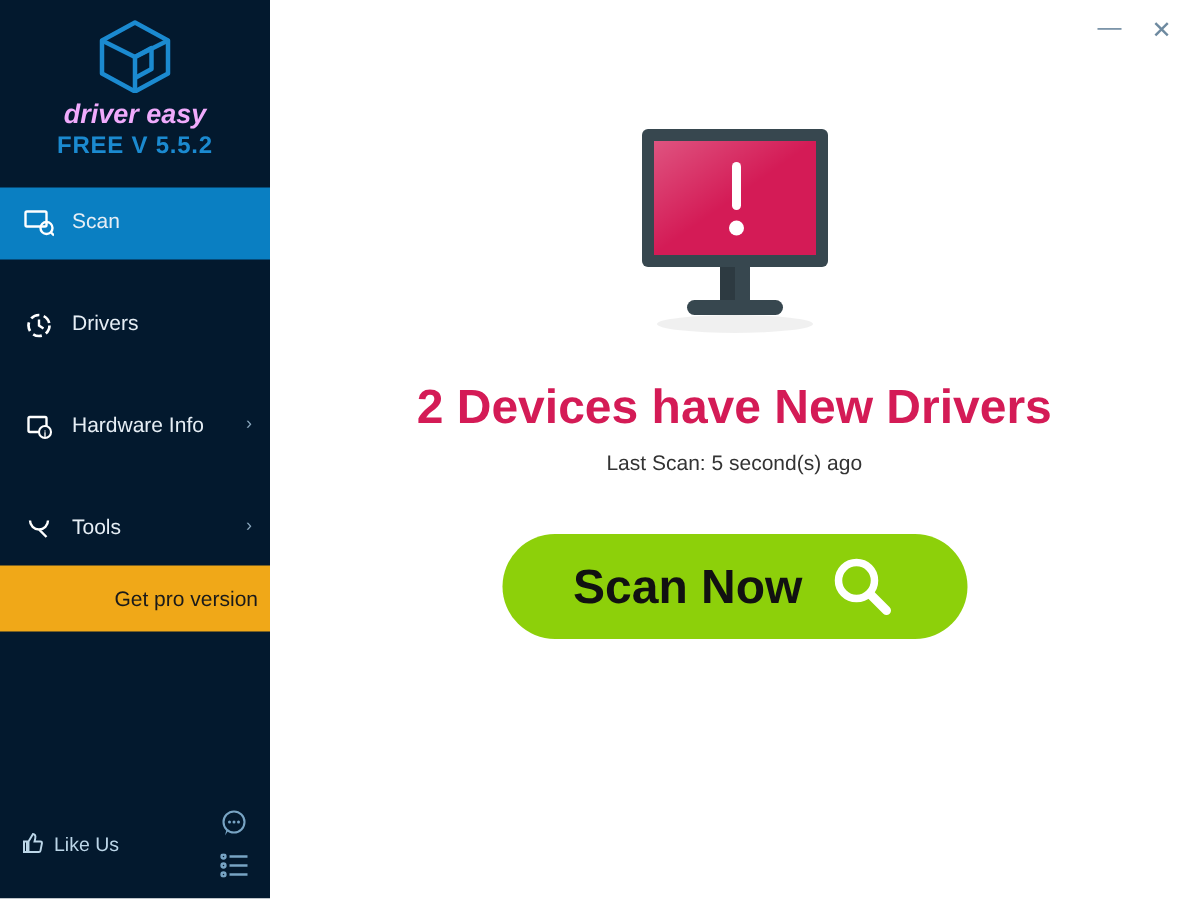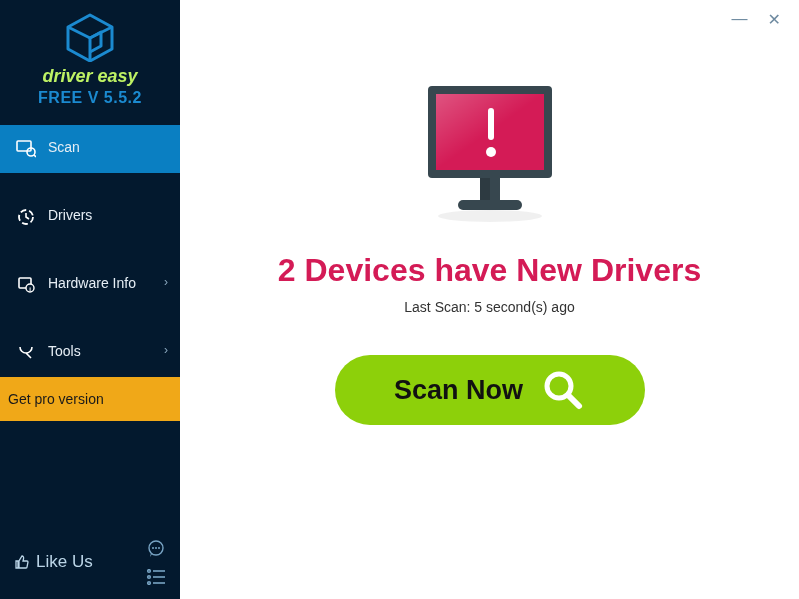--- a/index.html
+++ b/index.html
@@ -2,46 +2,46 @@
 <html><head>
 <meta charset="utf-8">
 <style>
 * { margin: 0; padding: 0; box-sizing: border-box; font-family: Arial, sans-serif; }
 body { width: 799px; height: 599px; overflow: hidden; background: #fff; }
 .app { display: flex; width: 100%; height: 100%; position: relative; }
 
 .sidebar { width: 180px; background: #03192e; display: flex; flex-direction: column; color: #fff; }
 .logo-area { padding: 12px 0 8px 0; display: flex; flex-direction: column; align-items: center; }
 .logo-area svg { margin-bottom: 4px; }
-.brand { font-style: italic; font-size: 18px; font-weight: bold; color: #bef264; }
+.brand { font-style: italic; font-size: 18px; font-weight: bold; color: #f0abfc; }
 .version { color: #1b8ad0; font-size: 16px; font-weight: bold; margin-top: 2px; letter-spacing: 0.5px; }
 
 .nav { margin-top: 10px; }
 .nav-item { display: flex; align-items: flex-start; padding: 14px 16px; cursor: pointer; color: #e6eef5; font-size: 14px; position: relative; }
 .nav-item.active { background: #0a7fc2; }
 .nav-item .icon-slot { width: 20px; height: 20px; margin-right: 12px; display: flex; align-items: center; justify-content: center; }
 .nav-item .chev { position: absolute; right: 12px; color: #8aa7bd; font-size: 12px; }
 .nav-sep { height: 20px; }
 
-.get-pro { background: #f0a818; color: #1a1a1a; text-align: left; padding: 14px 8px; font-size: 14px; cursor: pointer; }
+.get-pro { background: #f0a818; color: #1a1a1a; text-align: right; padding: 14px 8px; font-size: 14px; cursor: pointer; }
 
 .sidebar-bottom { margin-top: auto; padding: 10px 14px 14px 14px; display: flex; align-items: center; justify-content: space-between; color: #78a4c4; }
-.like-us { display: flex; align-items: center; gap: 6px; font-size: 17px; cursor: pointer; color: #bcd6e8; }
+.like-us { display: flex; align-items: center; gap: 6px; font-size: 13px; cursor: pointer; color: #bcd6e8; }
 .bottom-icons { display: flex; flex-direction: column; align-items: center; gap: 10px; }
 
 .main { flex: 1; background: #fff; position: relative; display: flex; flex-direction: column; align-items: center; }
 .titlebar { position: absolute; top: 0; right: 0; display: flex; gap: 12px; padding: 8px 14px; }
 .titlebar span { color: #6e8aa0; font-size: 16px; cursor: pointer; padding: 2px 4px; font-family: Arial; }
 
 .monitor-wrap { margin-top: 78px; }
 .headline { color: #d41b56; font-size: 32px; font-weight: bold; margin-top: 20px; text-align: center; }
 .subline { color: #333; font-size: 14px; margin-top: 10px; text-align: center; }
 
 .scan-btn { margin-top: 40px; width: 310px; height: 70px; background: #8dd00a; border-radius: 40px; display: flex; align-items: center; justify-content: center; gap: 18px; cursor: pointer; }
-.scan-btn span { font-size: 27px; font-weight: bold; color: #111; }
+.scan-btn span { font-size: 32px; font-weight: bold; color: #111; }
 </style>
 </head>
 <body>
 
 <div class="app">
   <aside class="sidebar">
     <div class="logo-area">
       <svg width="54" height="50" viewBox="0 0 54 50">
         <g fill="none" stroke="#1b8ad0" stroke-width="3" stroke-linejoin="round">
           <polygon points="27,3 49,15 49,37 27,49 5,37 5,15"></polygon>

